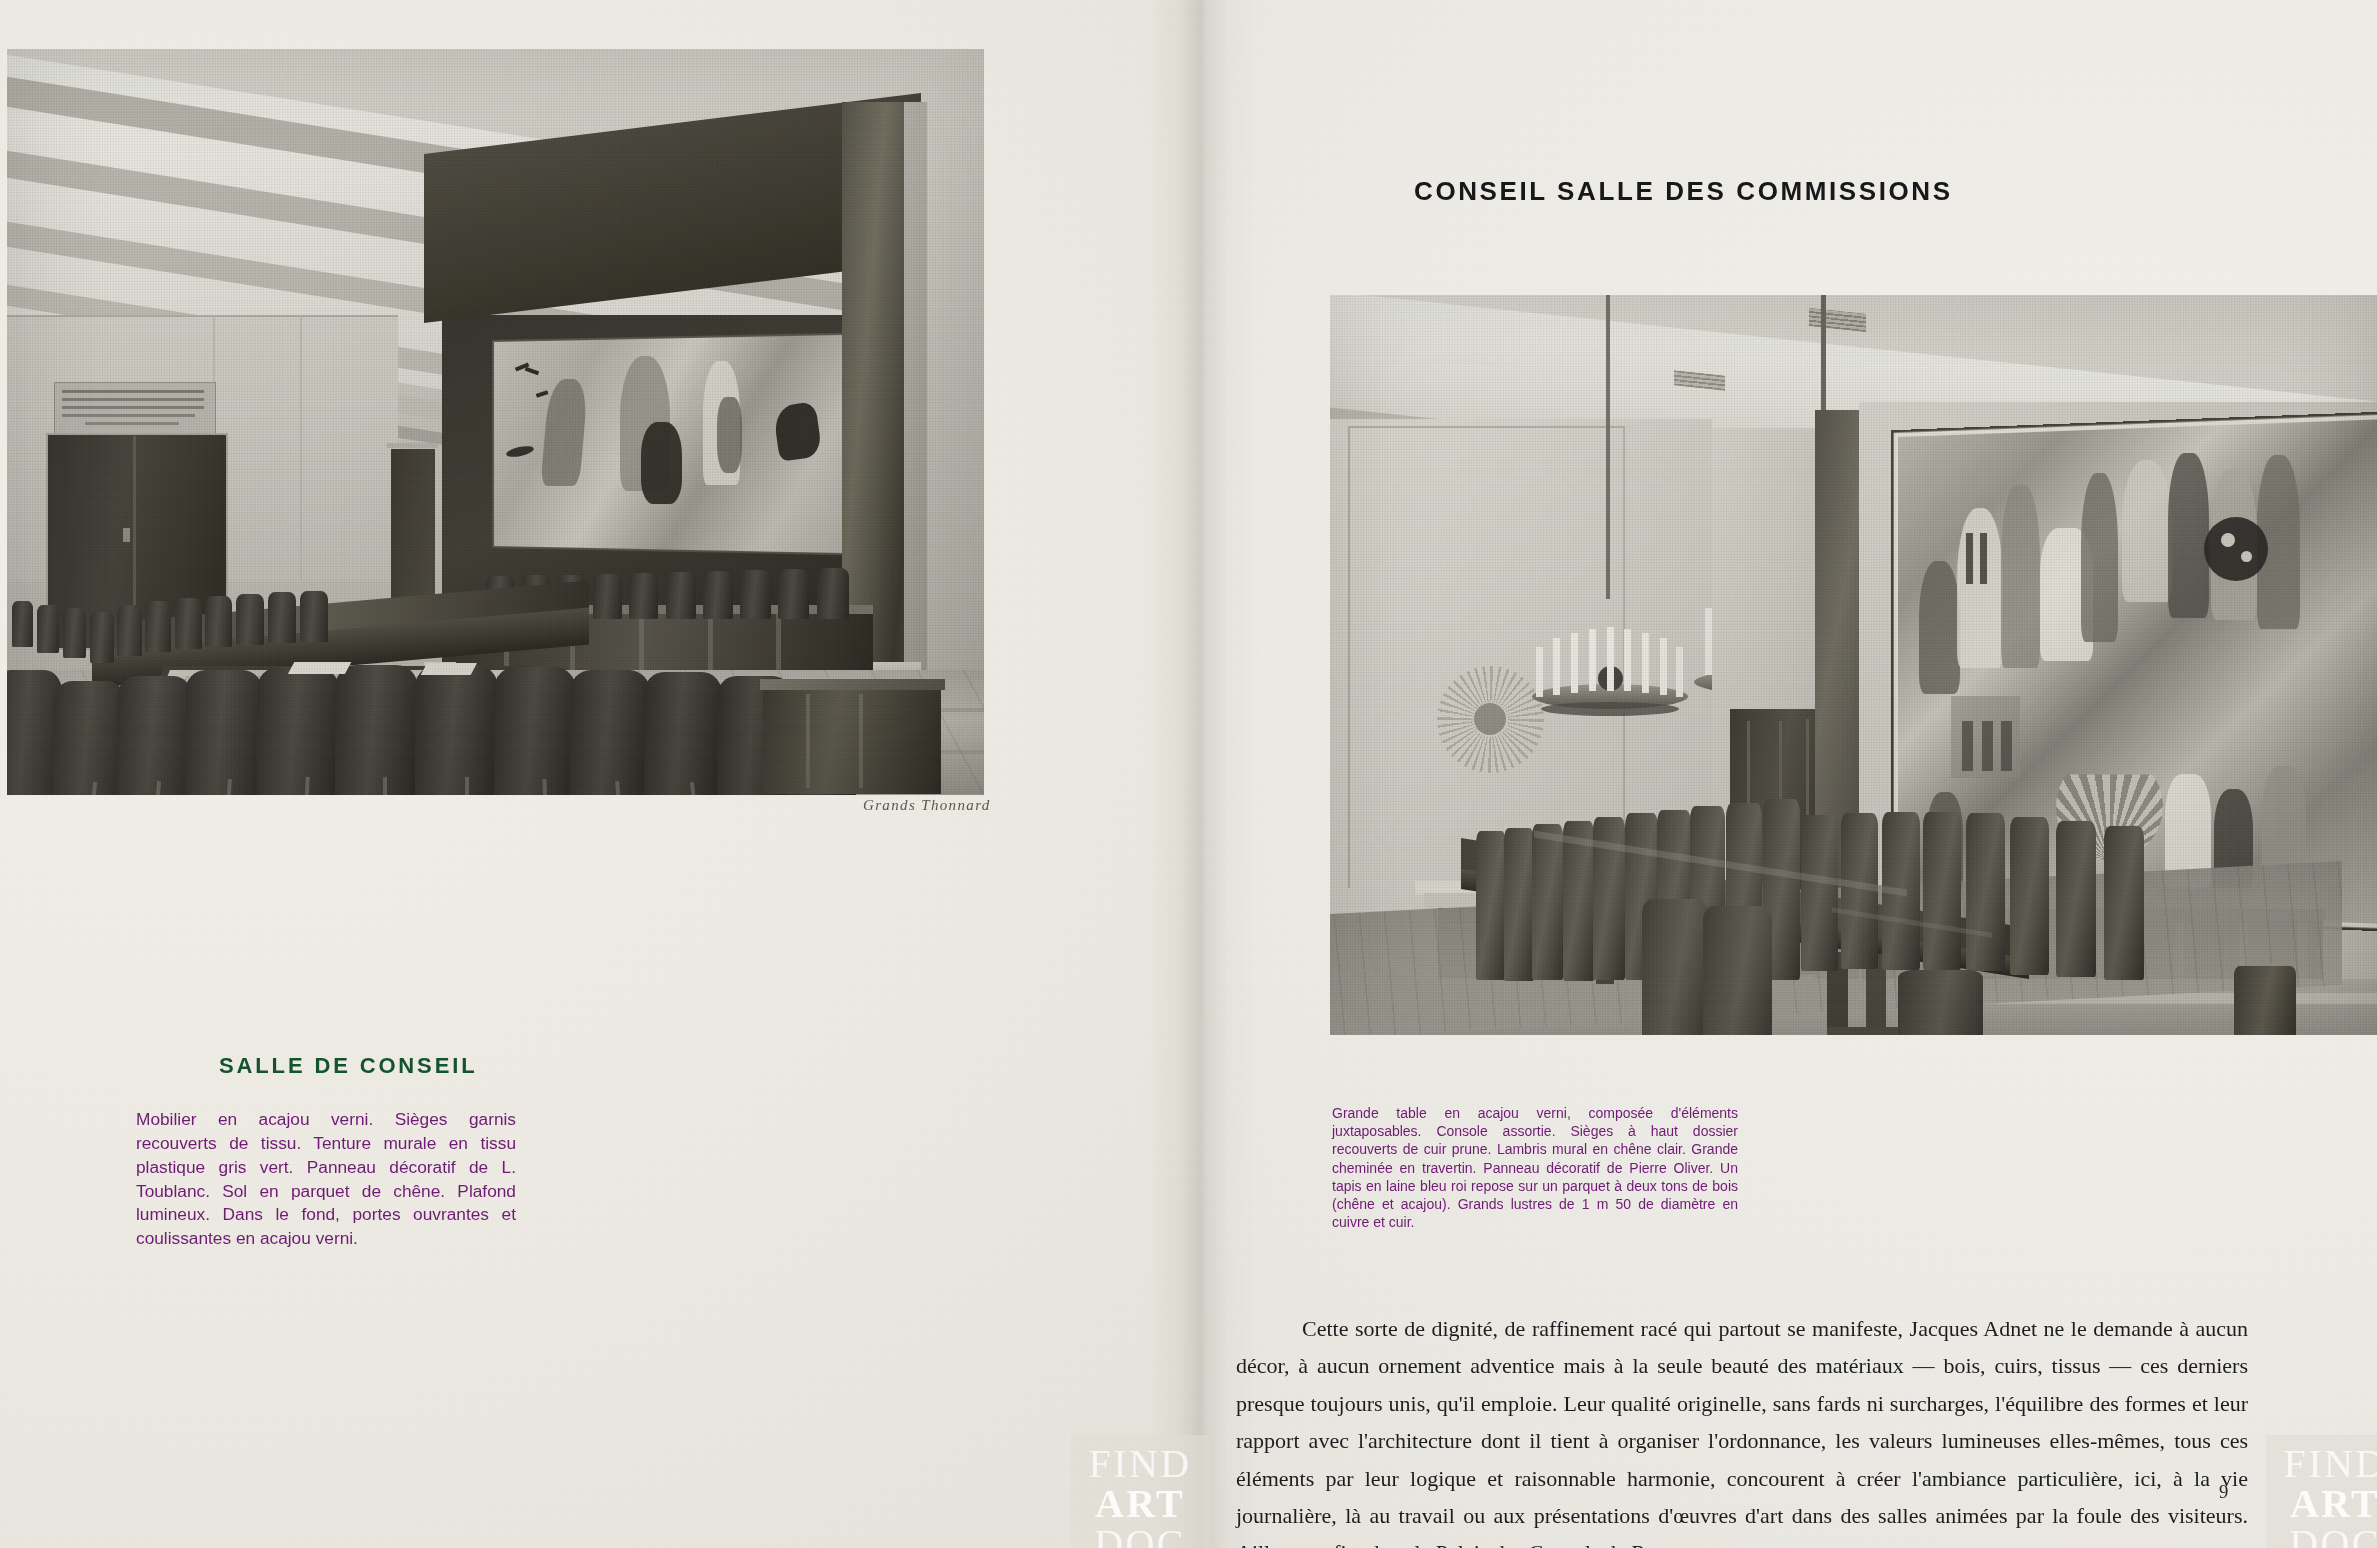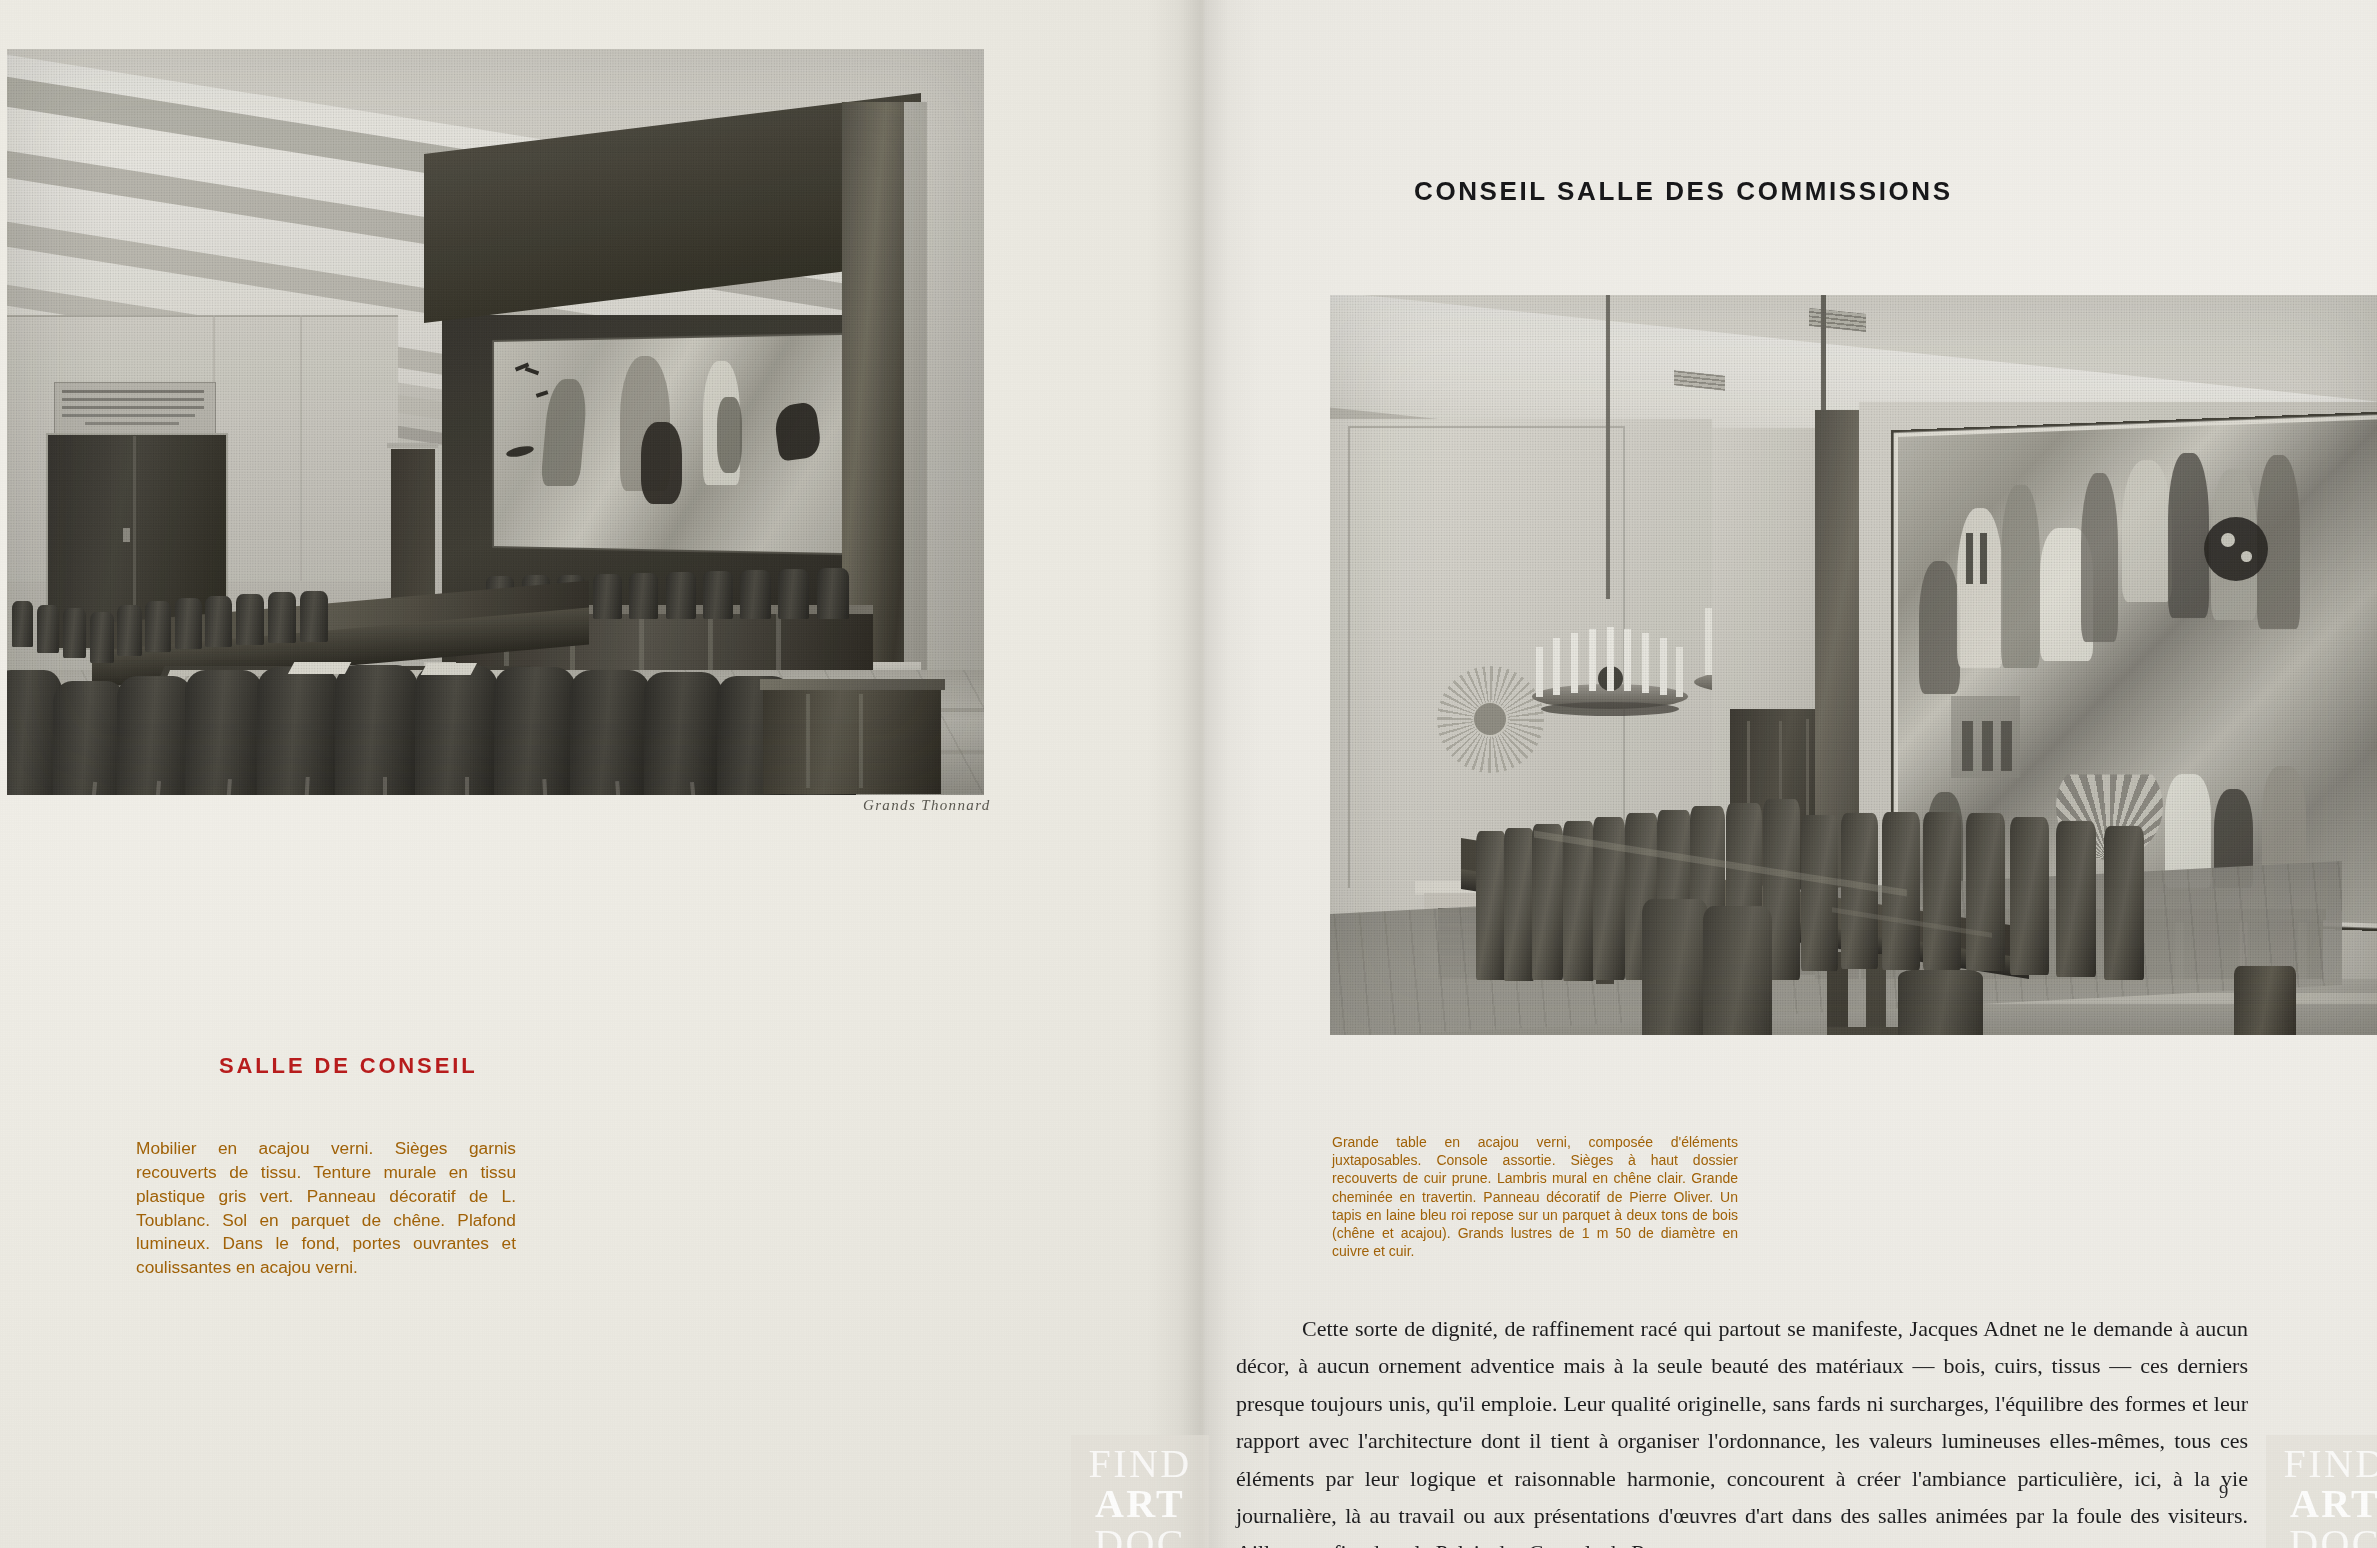--- a/index.html
+++ b/index.html
@@ -42,29 +42,28 @@
   }
 
   
   .h-main{
     position:absolute;
     font-weight:bold;letter-spacing:.10em;color:#18181a;
     white-space:nowrap;
   }
   .h-sub{
     position:absolute;
-    font-weight:bold;letter-spacing:.13em;color:#b91c1c;
+    font-weight:bold;letter-spacing:.13em;color:#14532d;
     white-space:nowrap;
   }
   .caption{
     position:absolute;
-    color:#a16207;
+    color:#701a75;
     text-align:justify;
     text-align-last:left;
-    margin-top:29px;
   }
   .photocredit{
     position:absolute;
     font-family:"Liberation Serif", serif;
     font-style:italic;color:#5a5850;
     letter-spacing:.09em;white-space:nowrap;
   }
   .bodytext{
     position:absolute;
     font-family:"Liberation Serif", serif;

